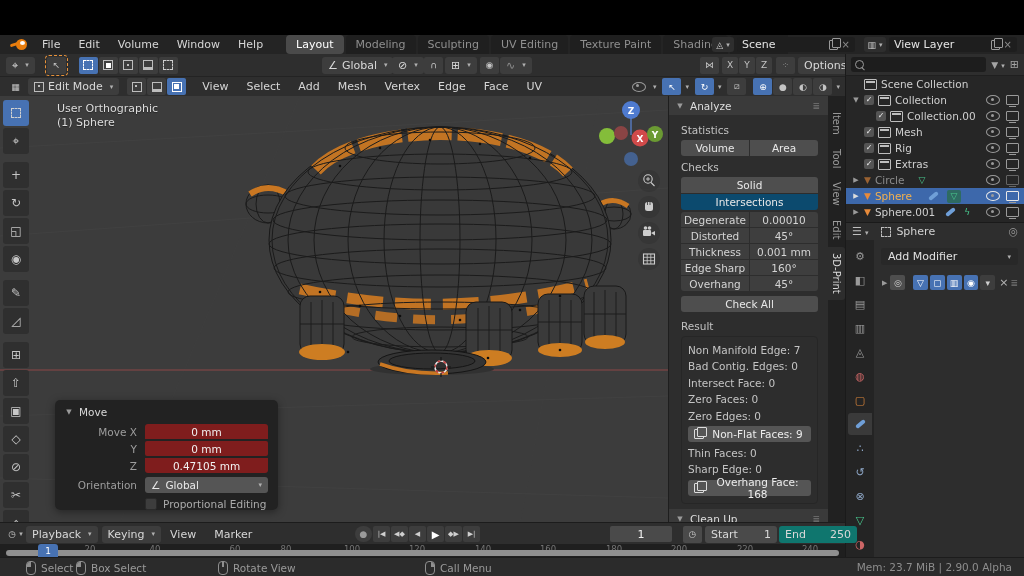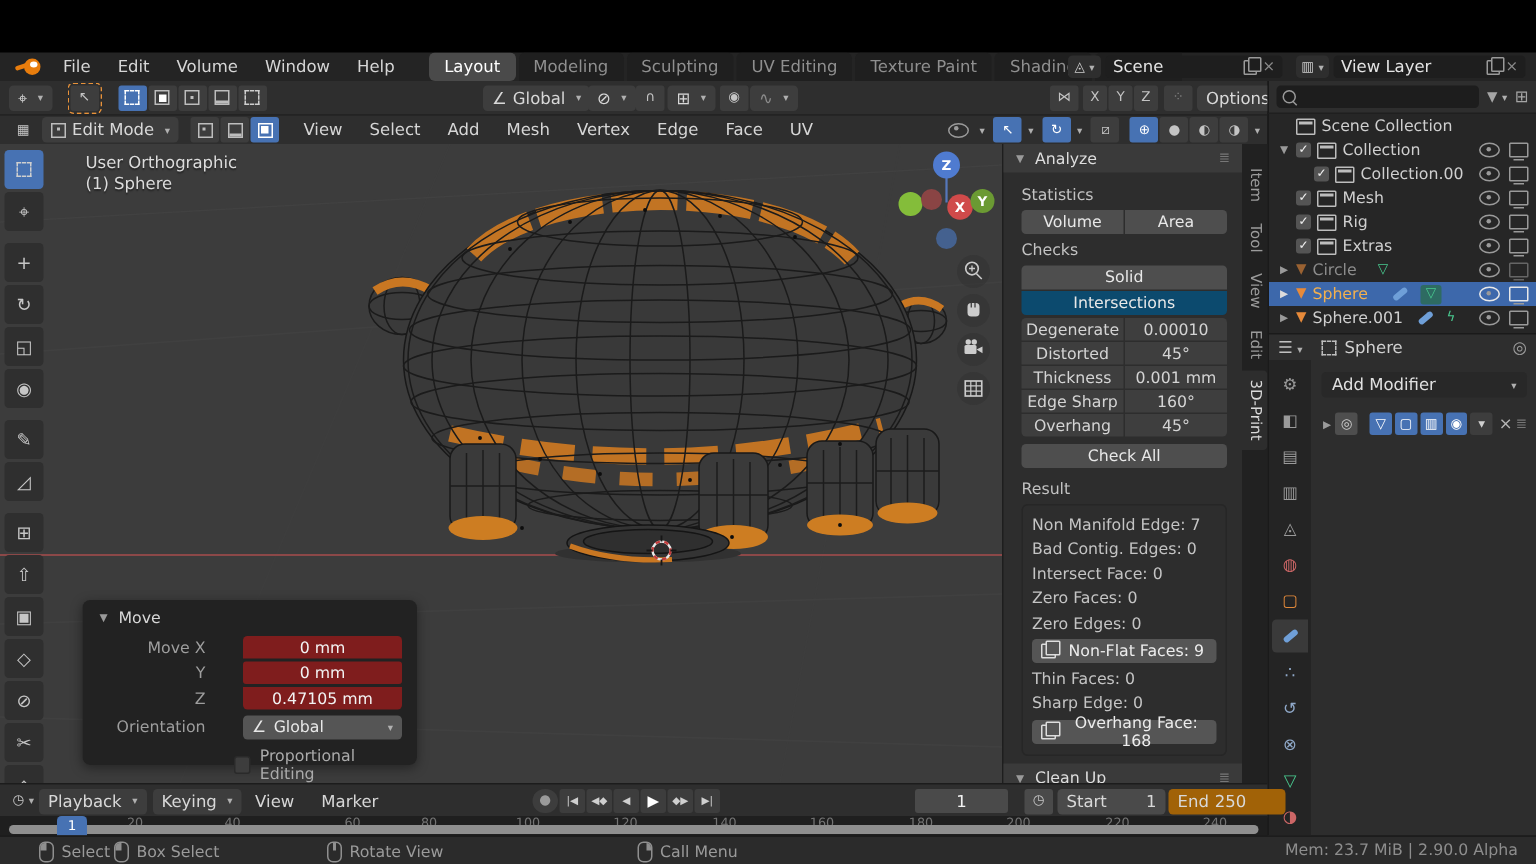--- a/index.html
+++ b/index.html
@@ -42,21 +42,21 @@
   #viewport{left:0;top:96px;width:845px;height:426px;background:#3c3c3c;overflow:hidden;}
   #view-info{left:57px;top:6px;line-height:14px;color:#dcdcdc;text-shadow:0 1px 1px #00000066;}
   #lefttools{left:3px;top:4px;display:flex;flex-direction:column;}
   .ltool{width:26px;height:26px;margin-bottom:2px;background:#2f2f2f;border-radius:3px;display:flex;align-items:center;justify-content:center;color:#c6c6c6;font-size:12px;}
   .ltool.on{background:#4772b3;color:#fff;}
   .gap6{margin-top:6px;}
   
   #move-panel{left:55px;top:304px;width:223px;height:110px;background:rgba(32,32,32,.93);border-radius:5px;
               box-shadow:0 2px 8px rgba(0,0,0,.4);padding:6px 10px;box-sizing:border-box;font-size:10.5px;}
   .mp-row{display:flex;align-items:center;margin-top:2px;}
-  .mp-label{width:72px;text-align:right;color:#9e9e9e;padding-right:25px;}
+  .mp-label{width:72px;text-align:right;color:#9e9e9e;padding-right:8px;}
   .mp-val{flex:1;background:#7f1d1d;height:15px;border-radius:2px;display:flex;align-items:center;justify-content:center;color:#f2f2f2;}
   .mp-dd{flex:1;background:#555;height:16px;border-radius:3px;display:flex;align-items:center;padding:0 6px;gap:5px;color:#e8e8e8;}
   .chk{width:10px;height:10px;background:#3d3d3d;border:1px solid #2a2a2a;border-radius:2px;margin-right:6px;}
   
   #npanel{left:668px;top:96px;width:160px;height:426px;background:#2d2d2d;border-left:1px solid #1e1e1e;font-size:10.5px;color:#c9c9c9;box-sizing:border-box;}
   .np-h{height:19px;background:#3a3a3a;display:flex;align-items:center;padding:0 7px;color:#dedede;gap:6px;}
   .np-handle{margin-left:auto;color:#777;font-size:9px;letter-spacing:1px;}
   .np-body{padding:4px 10px 0 12px;}
   .np-sec{margin:5px 0 4px;color:#c2c2c2;}
   .btn2{background:#4e4e4e;height:16px;display:flex;align-items:center;justify-content:center;color:#e8e8e8;border-radius:3px;}
@@ -679,21 +679,21 @@
       <span class="pbtn">◆▶</span>
       <span class="pbtn">▶|</span>
     </span>
     <span class="abs mp-val" style="left:610px;width:62px;height:16px;background:#4a4a4a">1</span>
     <span class="abs row" style="left:683px;gap:2px">
       <span class="tile" style="background:#4a4a4a">◷</span>
       <span class="hbtn" style="background:#4a4a4a;width:60px;justify-content:space-between">
         <span>Start</span>
         <span>1</span>
       </span>
-      <span class="hbtn" style="background:#a16207;width:66px;justify-content:flex-start">
+      <span class="hbtn" style="background:#0f766e;width:66px;justify-content:space-between">
         <span>End</span>
         <span>250</span>
       </span>
     </span>
   </div>
 
   <div id="ruler" class="abs">
     <span class="tick" style="left:90px">20</span>
     <span class="tick" style="left:155px">40</span>
     <span class="tick" style="left:235px">60</span>

